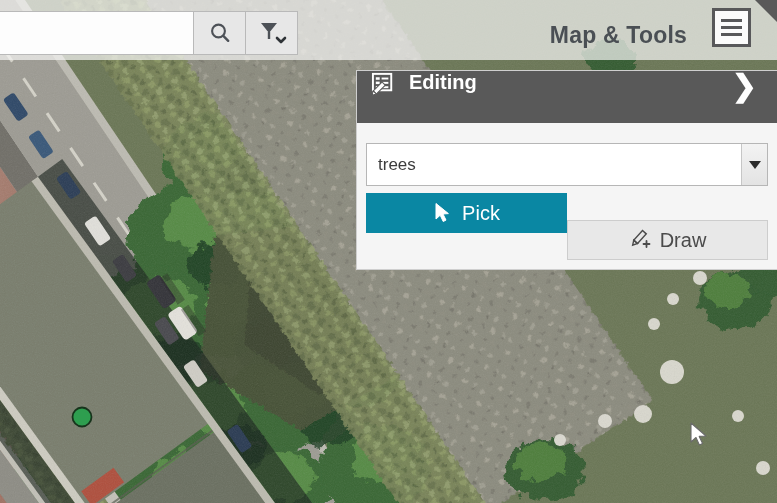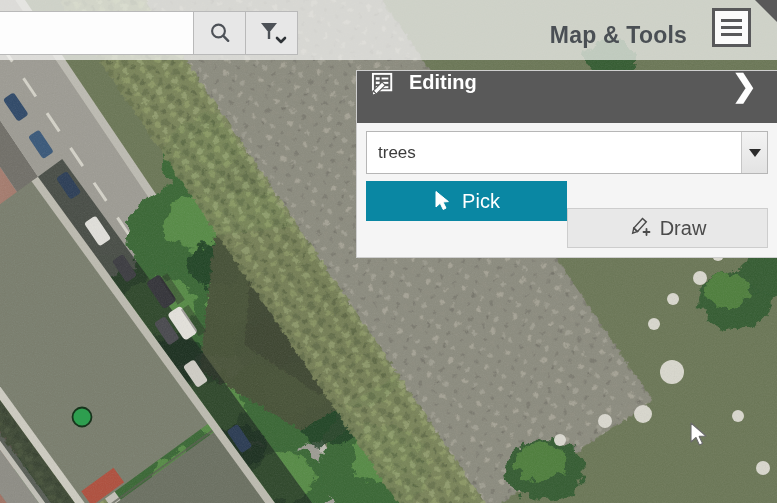--- a/index.html
+++ b/index.html
@@ -118,21 +118,21 @@
   }
   #panel-collapse {
     color: #ffffff;
     font-size: 30px; font-weight: bold;
     line-height: 1;
     padding: 0 10px 4px 10px;
     cursor: pointer;
     user-select: none;
   }
   #panel-body {
-    padding: 8px 9px 9px 9px;
+    padding: 20px 9px 9px 9px;
     border-radius: 21px;
   }
   #layer-select-wrap {
     position: relative;
     height: 43px;
     margin-bottom: 7px;
   }
   #layer-select {
     width: 100%; height: 43px;
     box-sizing: border-box;

